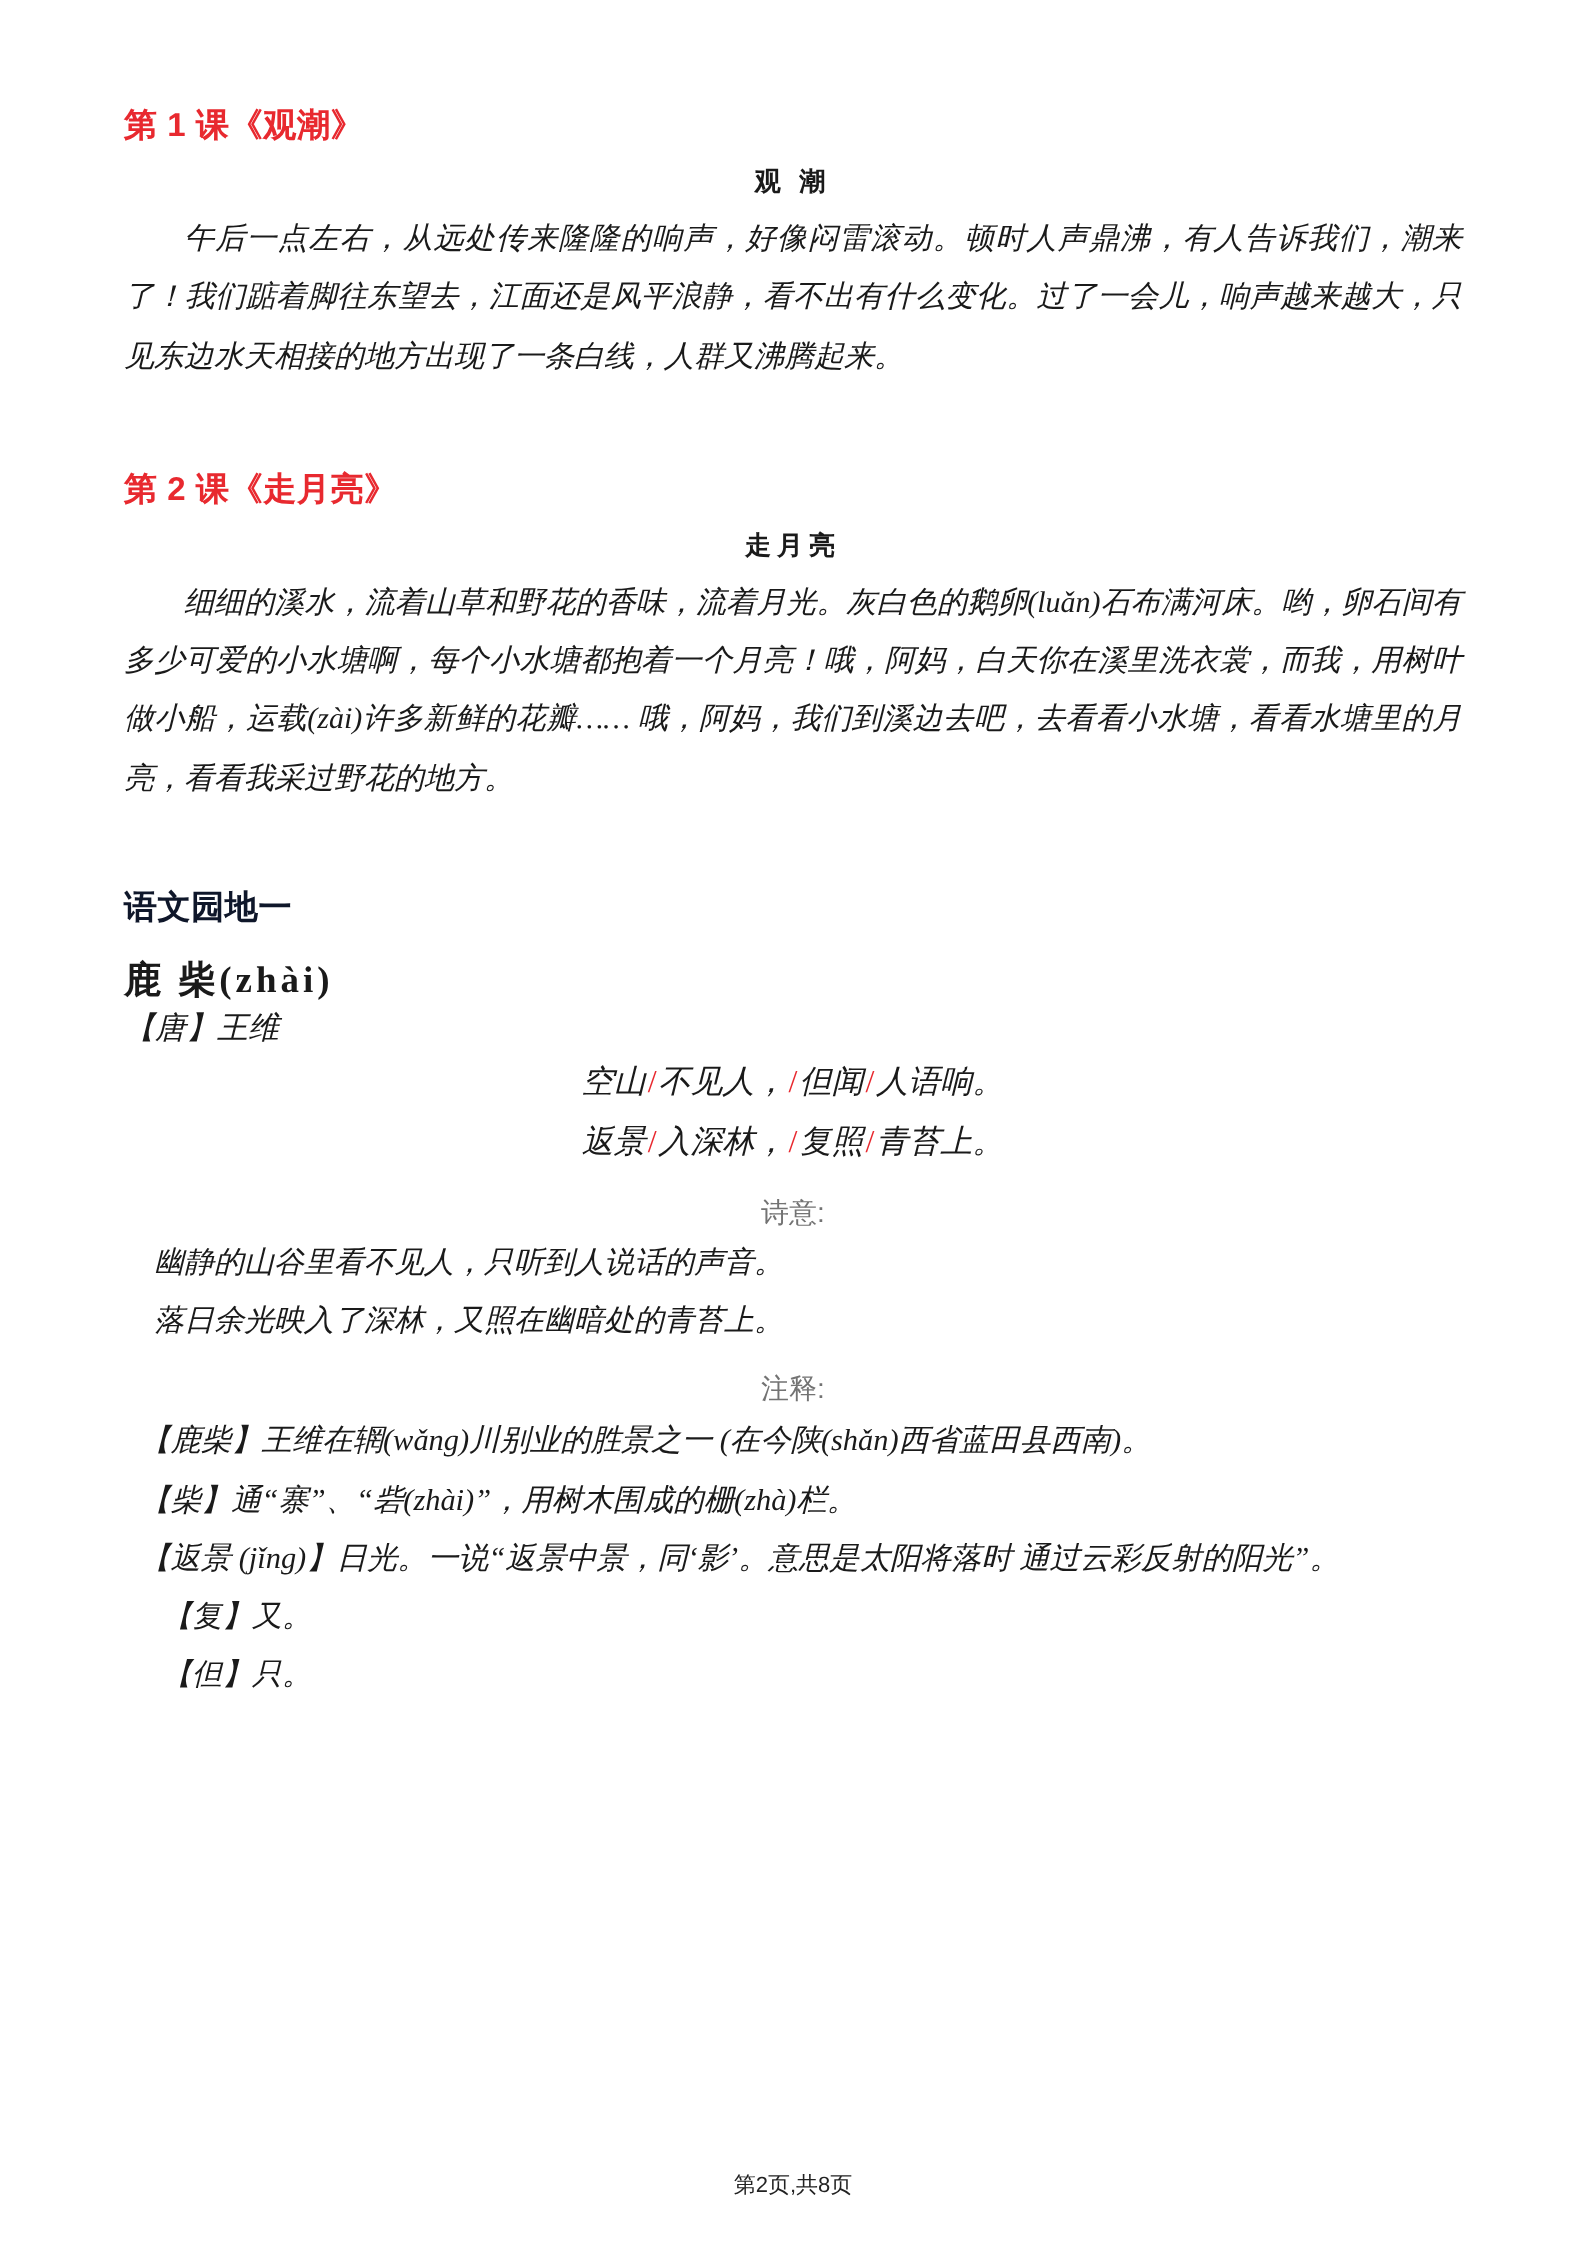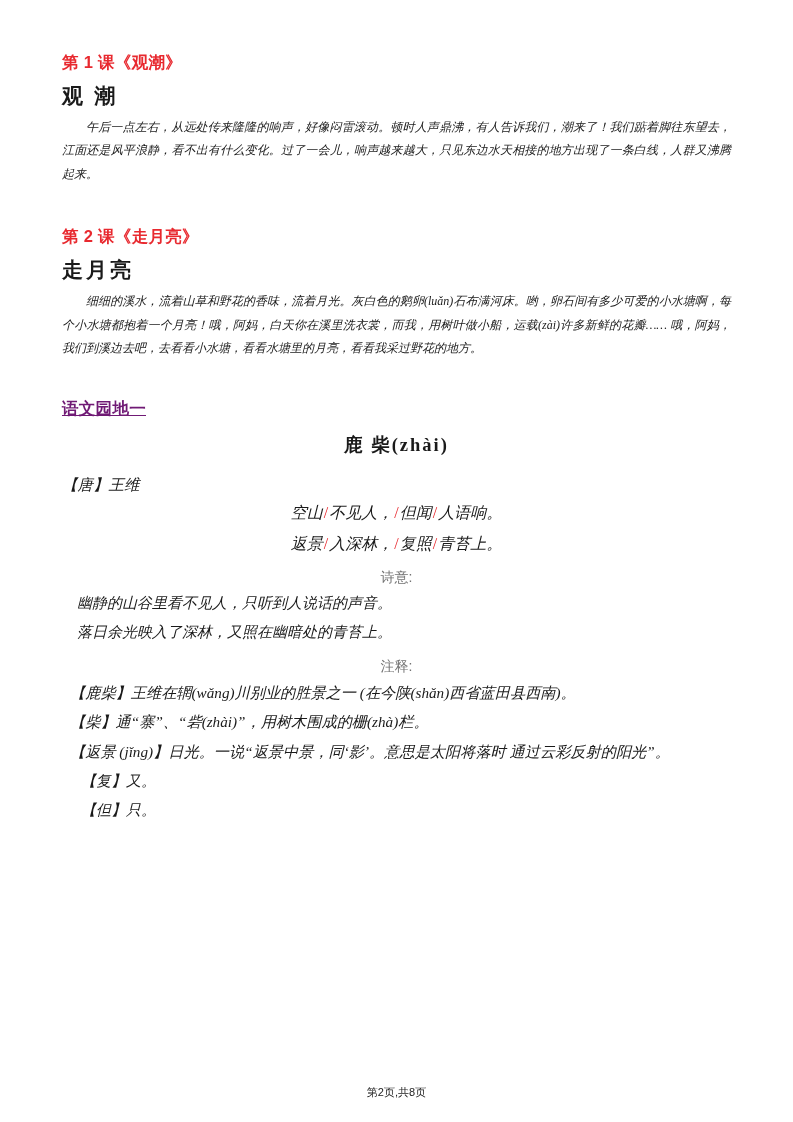--- a/index.html
+++ b/index.html
@@ -24,32 +24,32 @@
   }
   .section-heading {
     color: #e8292f;
     font-weight: bold;
     font-size: 16.5px;
     font-family: "Liberation Sans", "DejaVu Sans", sans-serif;
     margin: 0 0 6px 0;
     letter-spacing: 0.3px;
   }
   .section-heading.green {
-    color: #701a75;
-    text-decoration: underline;
+    color: #0f172a;
   }
   .poem-title {
-    font-size: 21px;
+    text-align: center;
+    font-size: 13px;
     font-weight: bold;
     font-family: "Liberation Serif", "DejaVu Serif", serif;
     margin: 8px 0 6px 0;
     letter-spacing: 3px;
   }
   .body-text {
-    font-size: 12px;
+    font-size: 15px;
     line-height: 1.95;
     text-align: justify;
     text-justify: inter-ideograph;
     text-indent: 2em;
     margin: 0 0 2px 0;
     font-style: italic;
     font-family: "Liberation Serif", "DejaVu Serif", serif;
   }
   .block {
     margin-bottom: 14px;
@@ -59,25 +59,25 @@
   .gap-large { height: 24px; }
 
   .poem-center {
     text-align: center;
     font-size: 16px;
     line-height: 1.9;
     font-style: italic;
     font-family: "Liberation Serif", "DejaVu Serif", serif;
   }
   .poem-heading {
-    text-align: center;
+    text-align: left;
     font-size: 18.5px;
     font-weight: bold;
     letter-spacing: 2px;
-    margin-bottom: 18px;
+    margin-bottom: 2px;
   }
   .poem-author {
     text-align: left;
     font-size: 15.5px;
     margin-bottom: 2px;
     font-style: italic;
   }
   .slash {
     color: #e8292f;
     font-style: normal;

